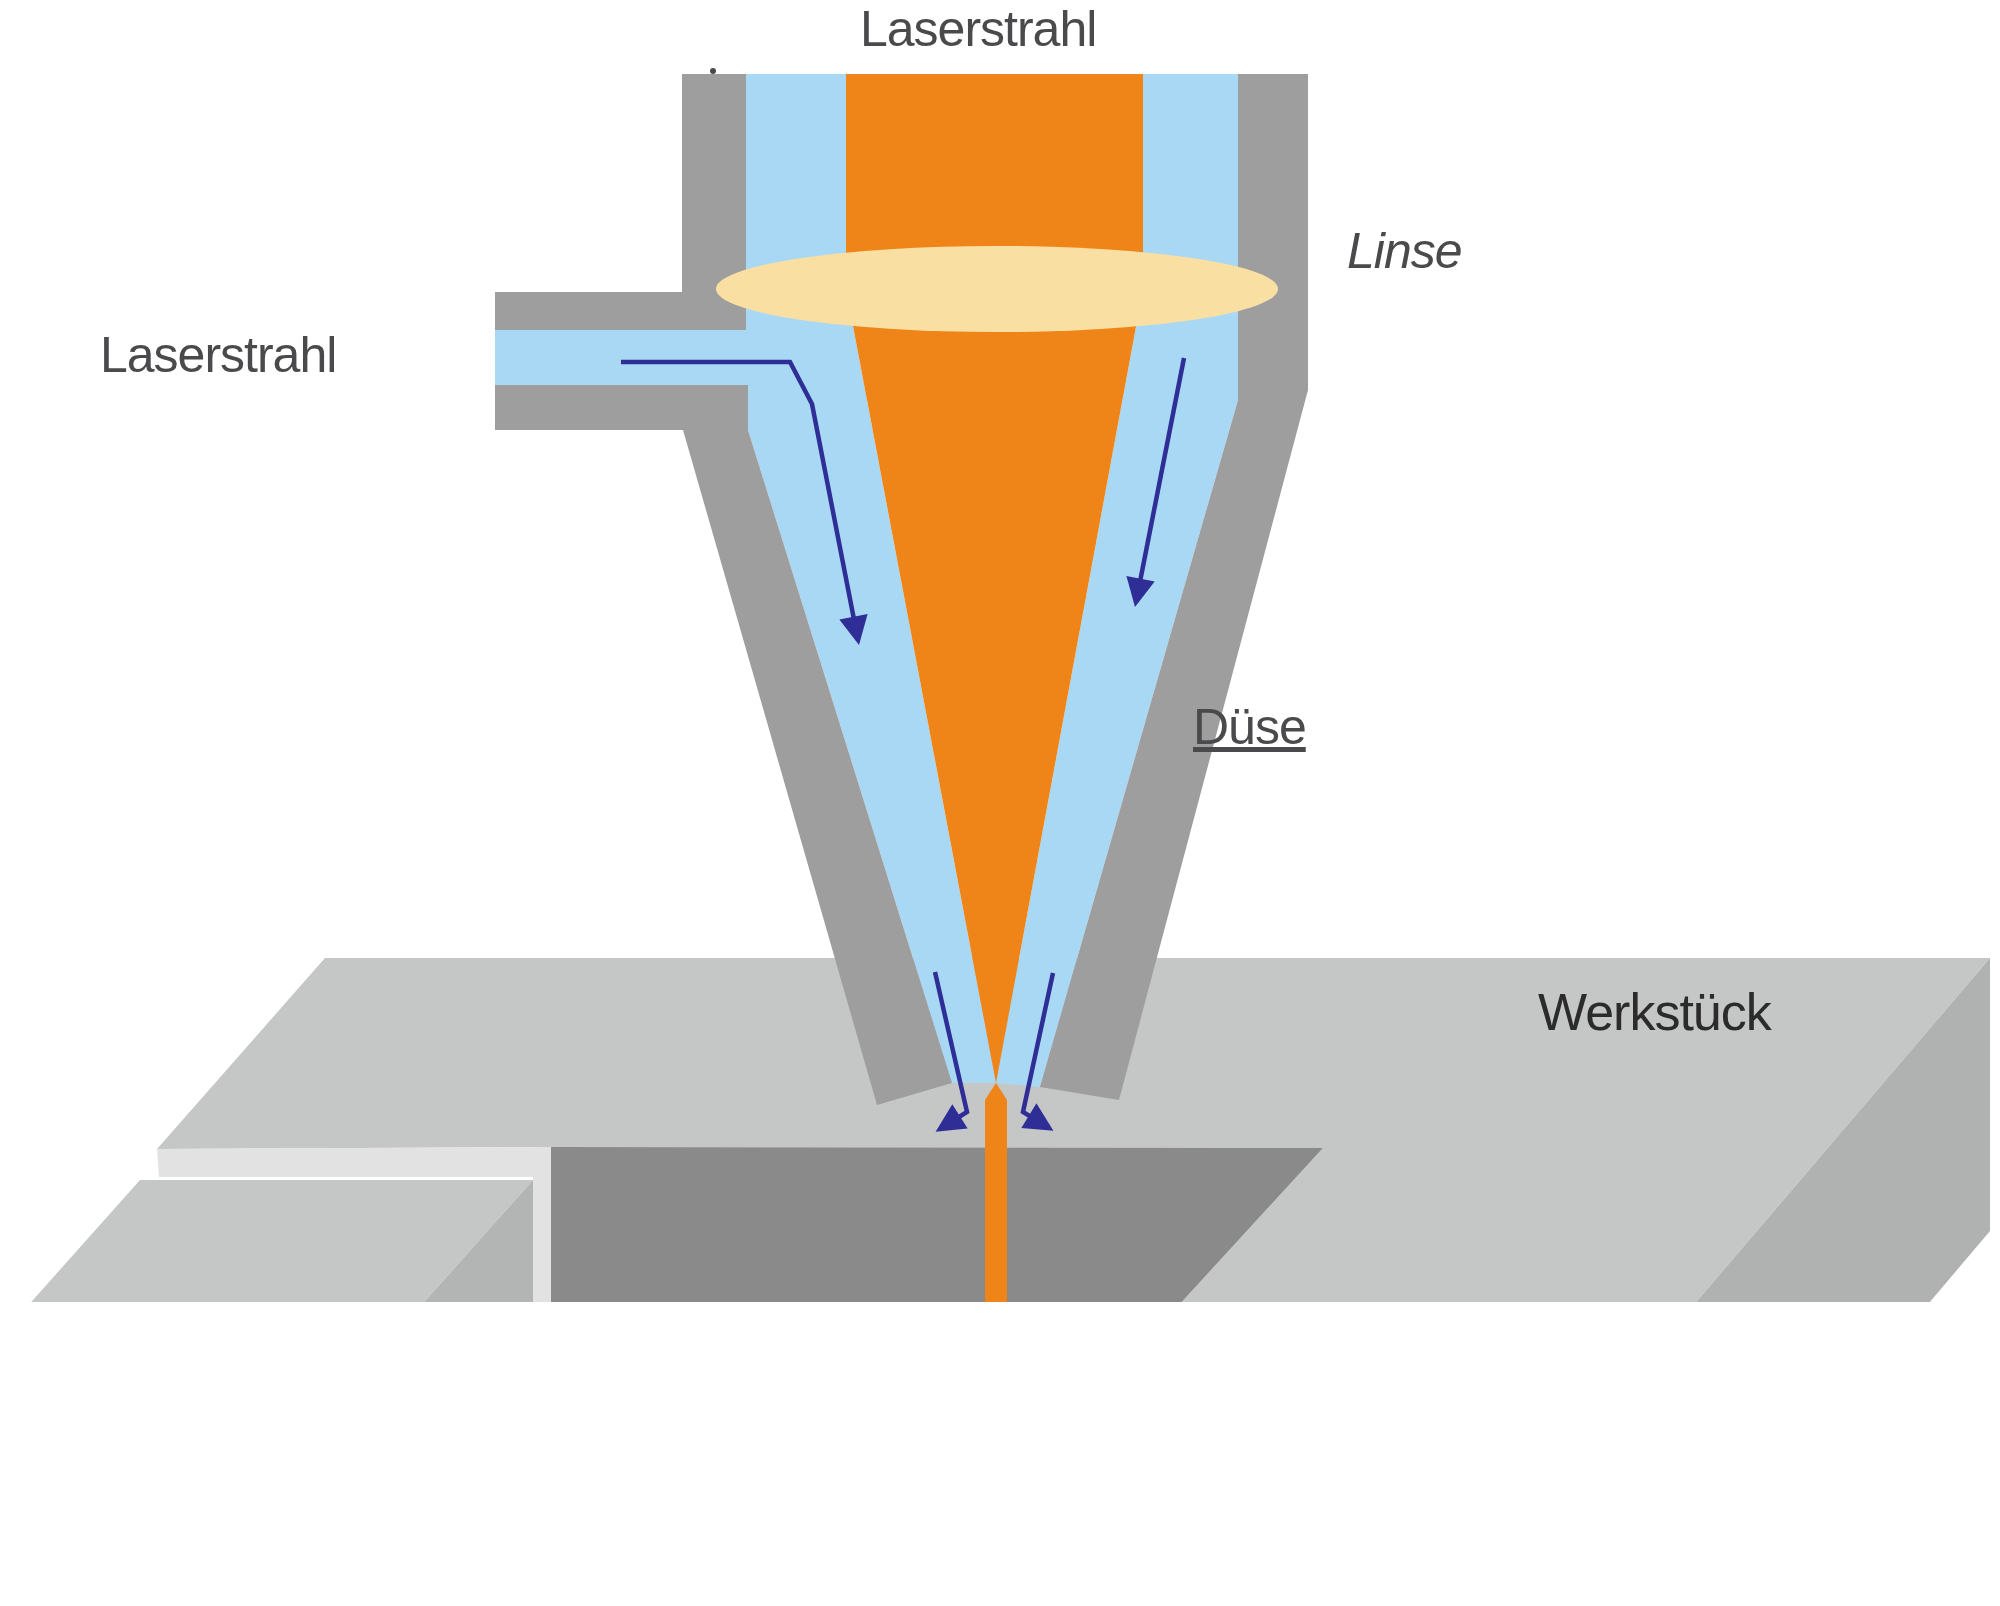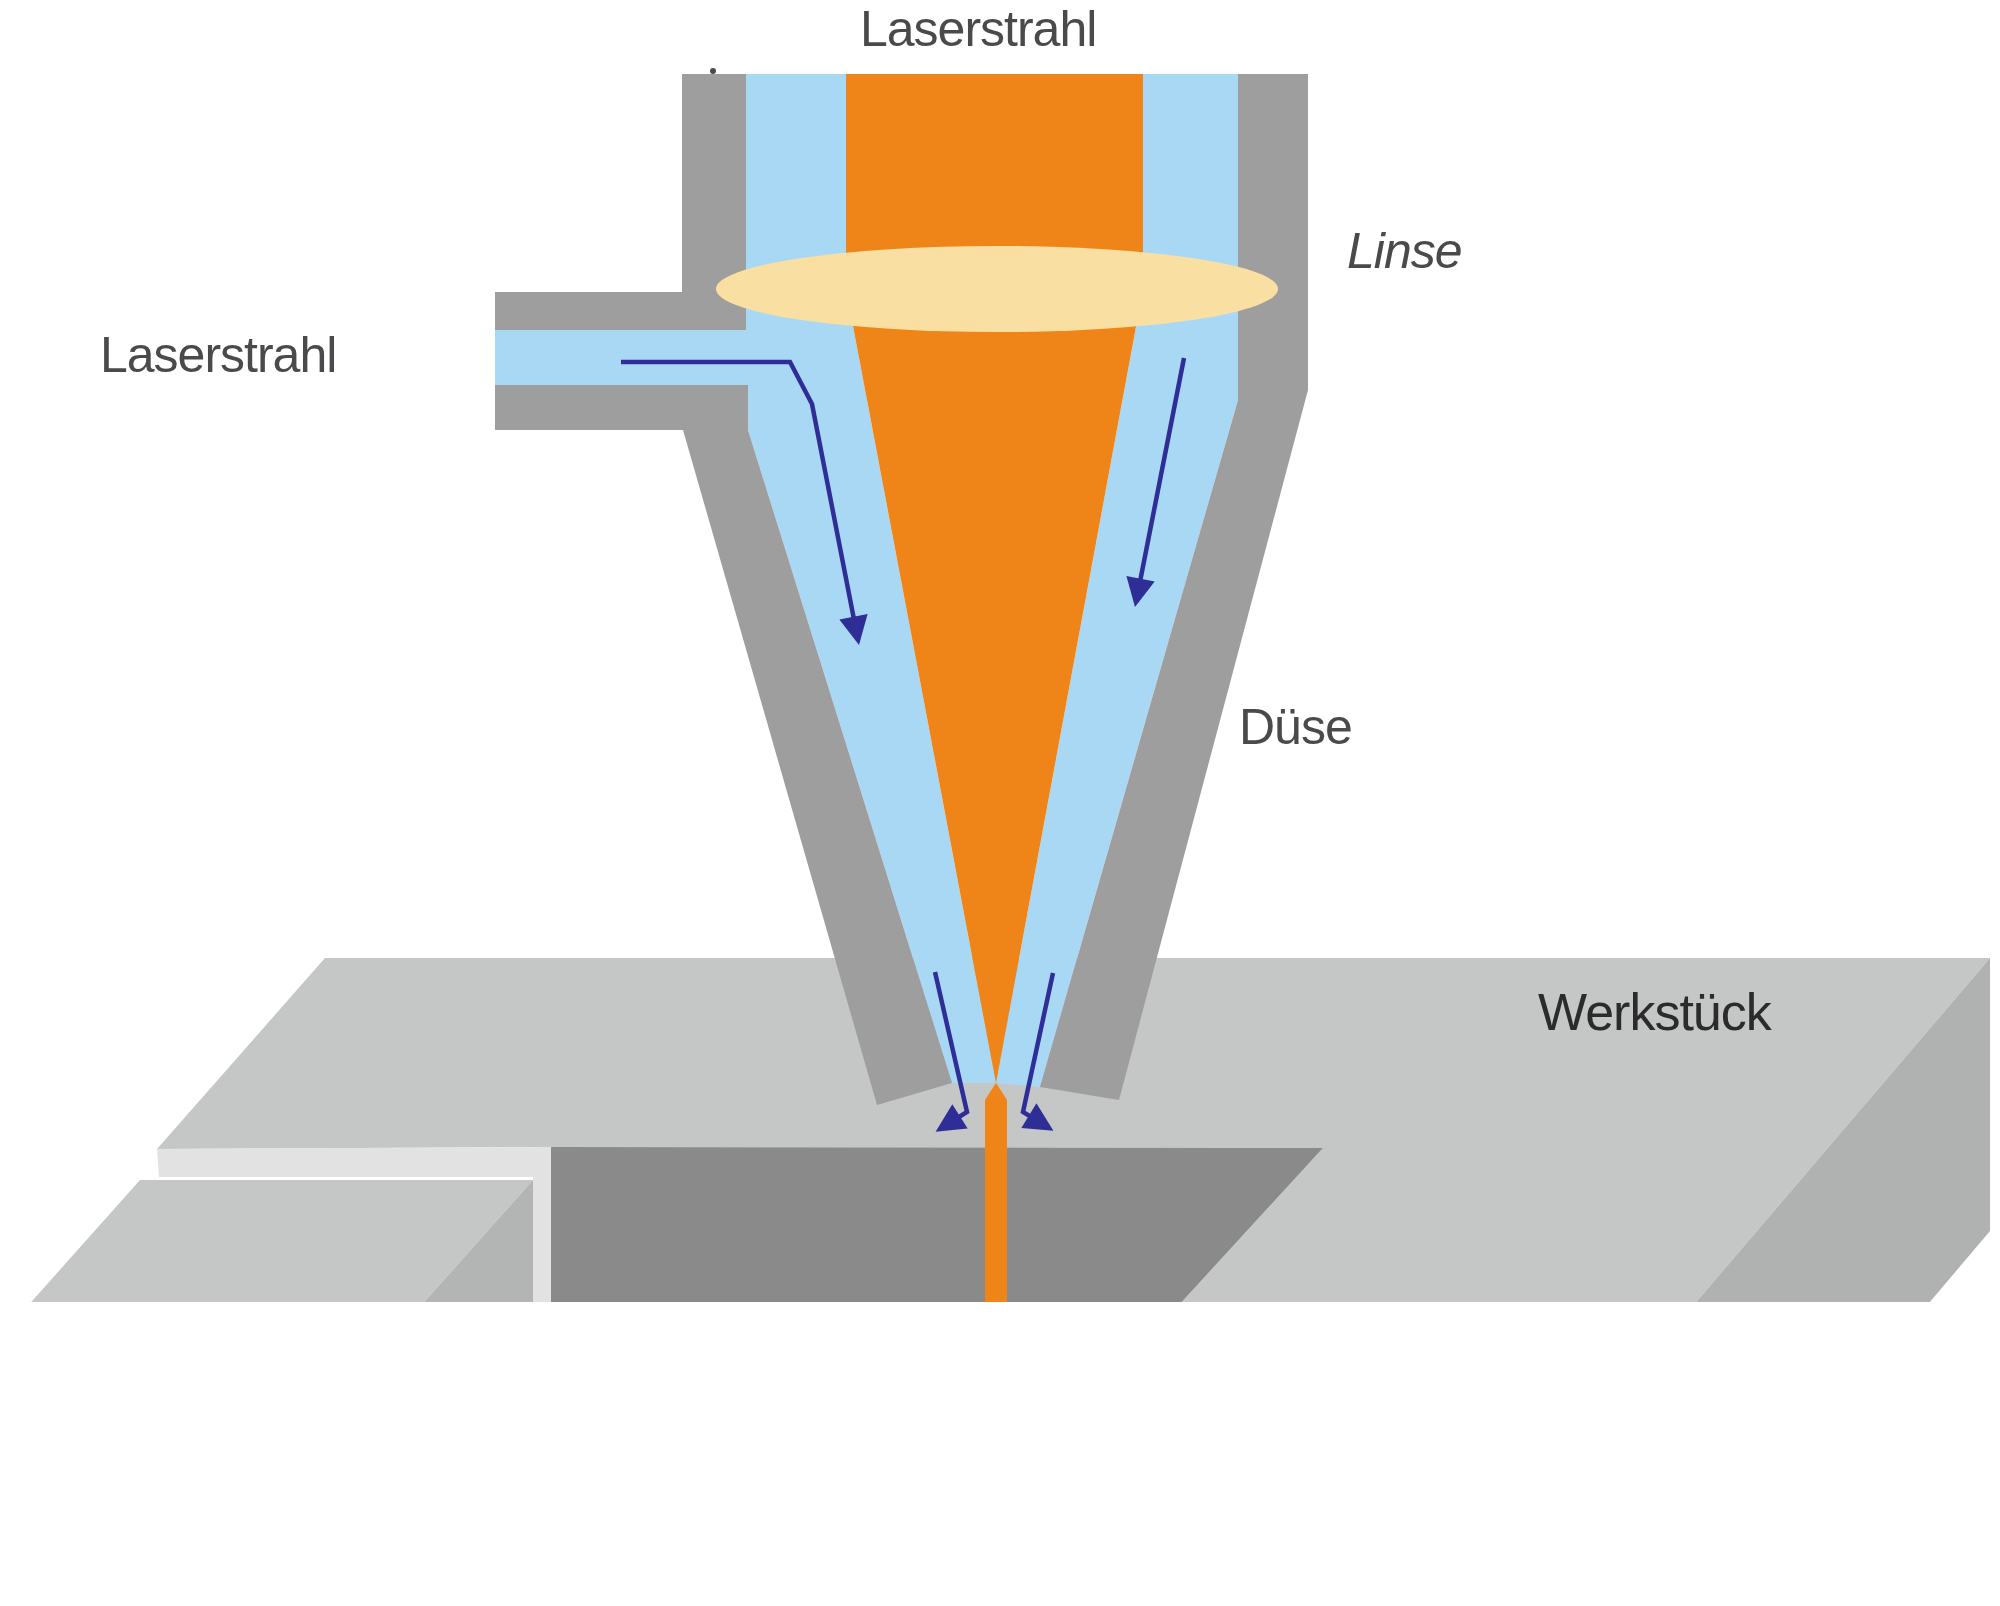--- a/index.html
+++ b/index.html
@@ -32,21 +32,21 @@
     position:absolute;
     font-size:50px;
     letter-spacing:-1px;
     color:var(--label-text);
     white-space:nowrap;
     user-select:none;
   }
   .label-laserstrahl{left:860px;top:0px;}
   .label-linse{left:1347px;top:222px;font-style:italic;}
   .label-schneidgas{left:100px;top:326px;}
-  .label-duese{left:1239px;top:698px;}
+  .label-duese{left:1193px;top:698px;text-decoration:underline;}
   .label-werkstueck{left:1538px;top:982px;font-size:52px;color:var(--werkstueck-text);}
   .fill-slab-top{fill:var(--slab-top);}
   .fill-slab-front{fill:var(--slab-front);}
   .fill-slab-right{fill:var(--slab-right);}
   .fill-notch{fill:var(--notch-dark);}
   .fill-kerf{fill:var(--kerf-highlight);}
   .fill-piece-front{fill:var(--piece-front);}
   .fill-piece-right{fill:var(--piece-right);}
   .fill-blue{fill:var(--gas-blue);}
   .fill-gray{fill:var(--wall-gray);}

